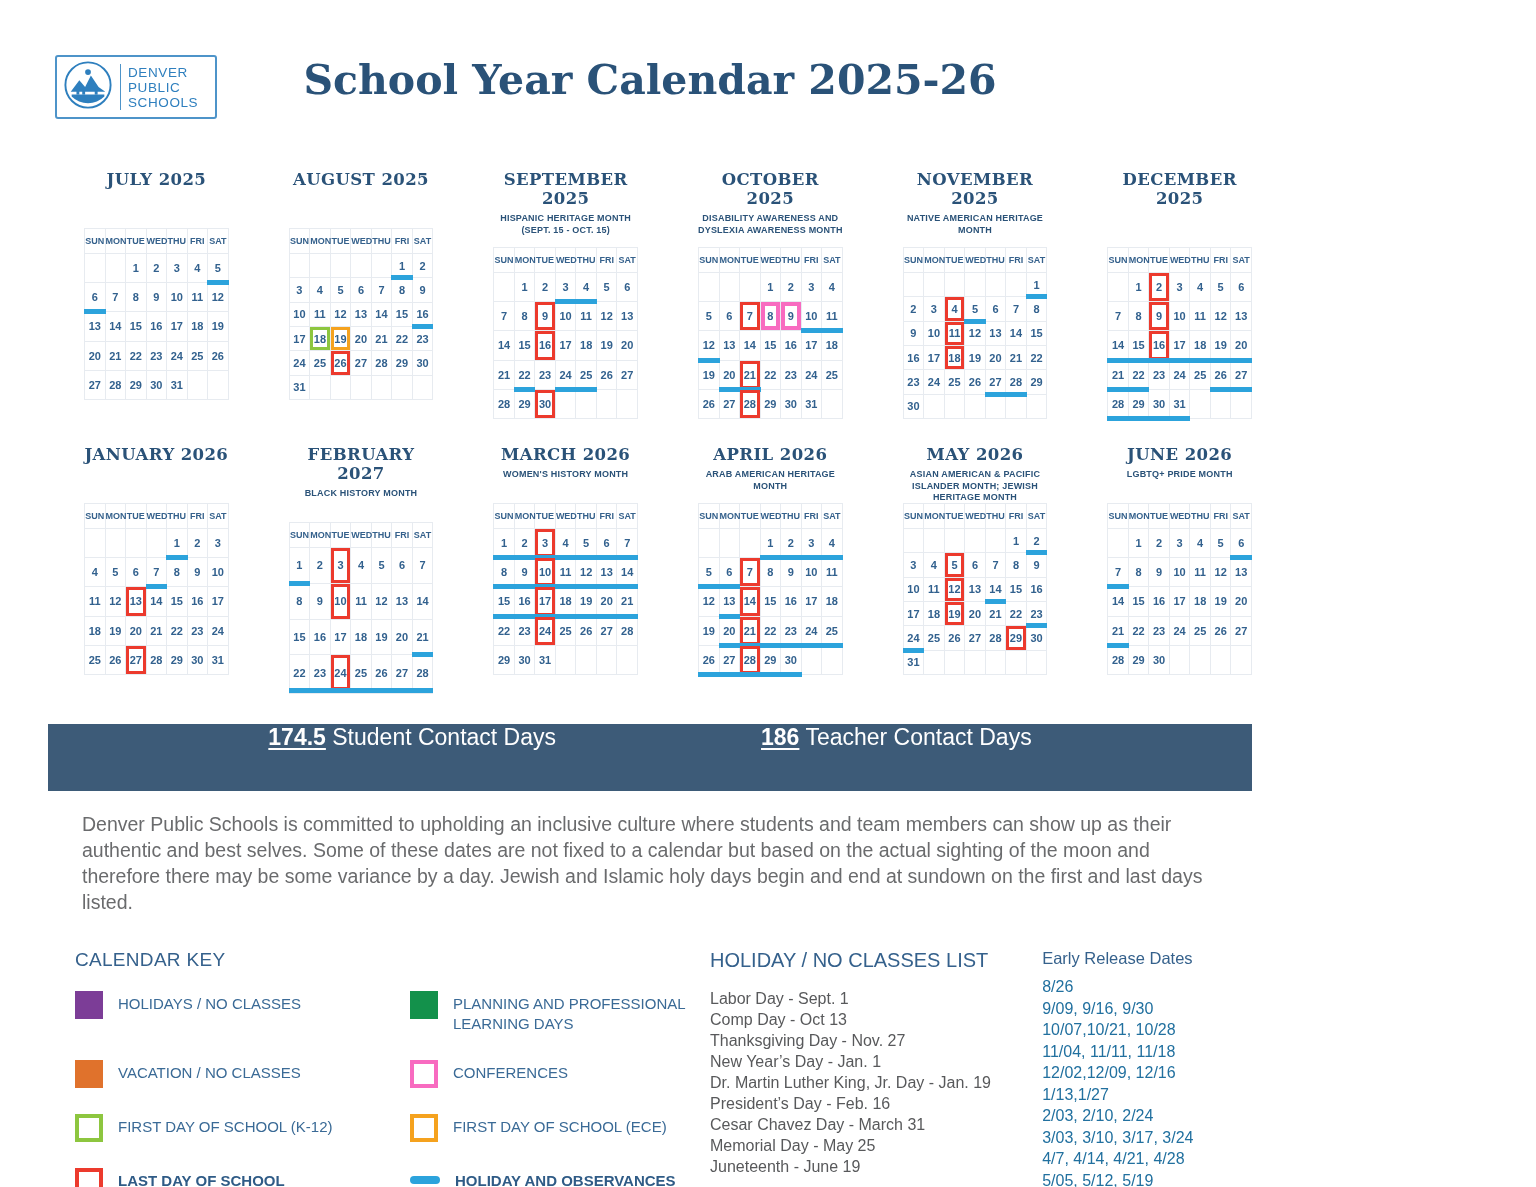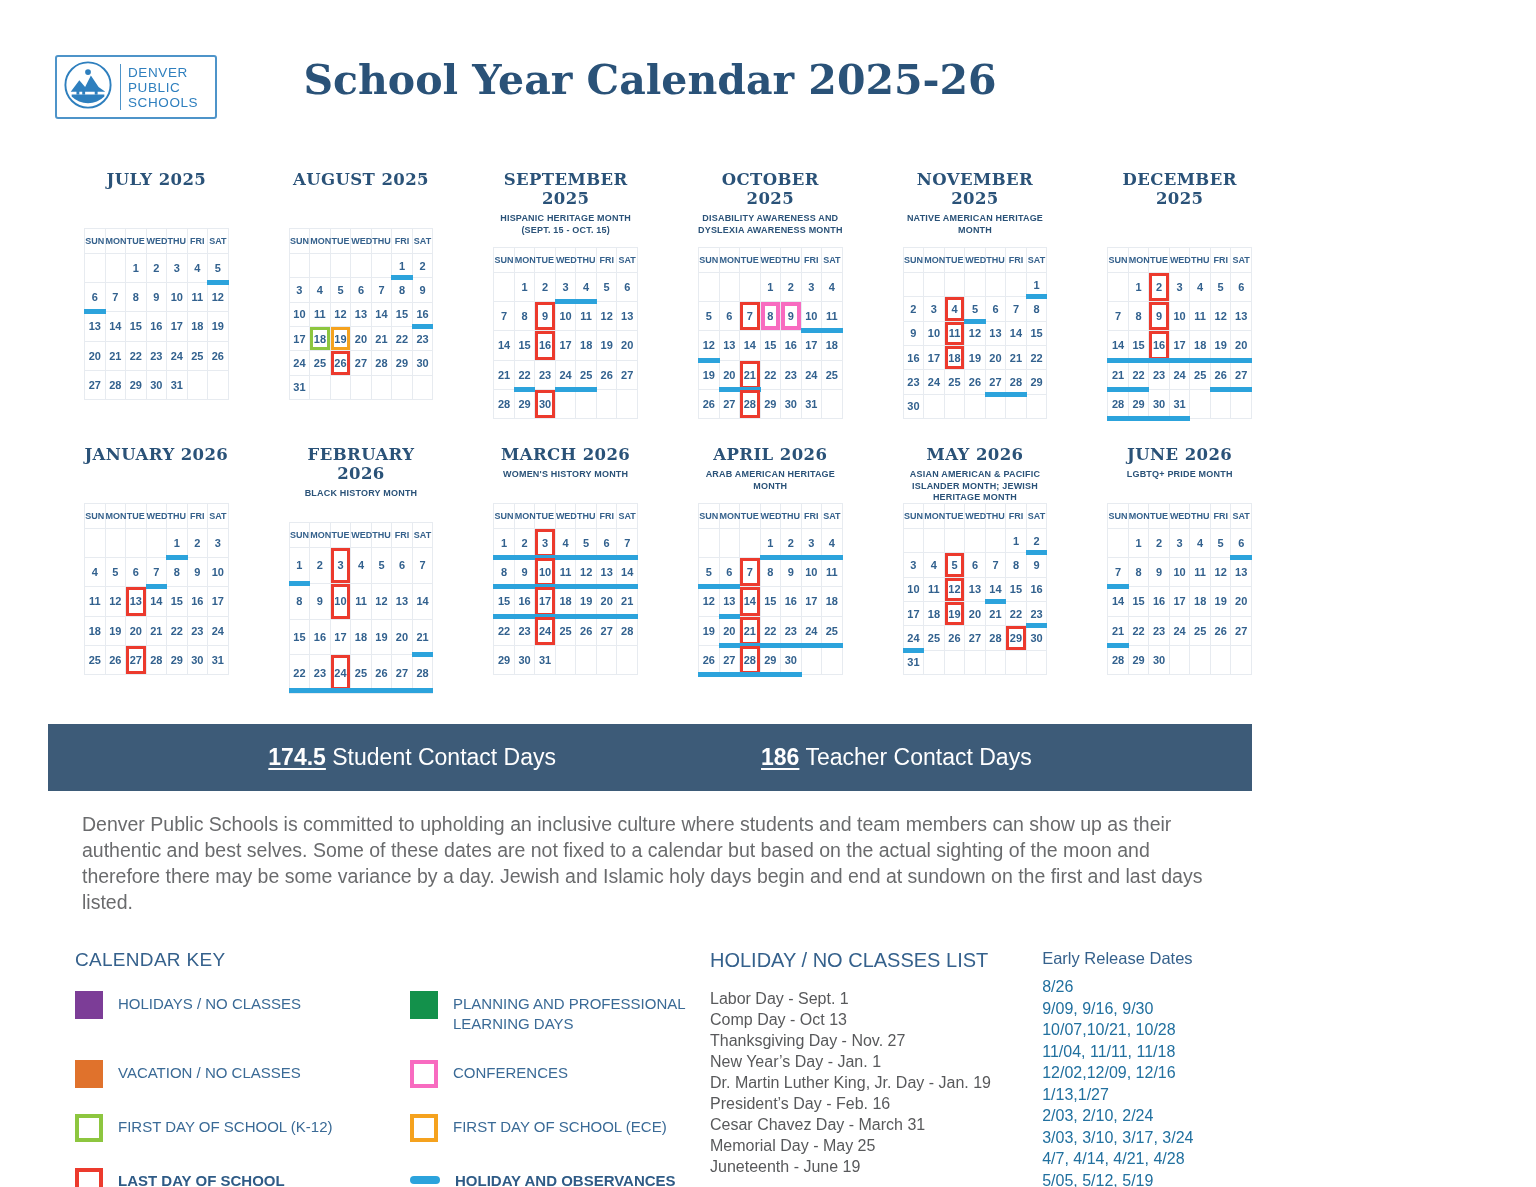--- a/index.html
+++ b/index.html
@@ -30,21 +30,21 @@
   td.magenta{background:var(--comp-magenta,#A81E56);color:#fff;}
   td.muted{color:#9AAFC4;font-weight:400;}
   td.split{background:linear-gradient(#fff 52%,var(--planning-green,#13914B) 52%);color:#32618E;}
   td.er{box-shadow:inset 0 0 0 3px var(--er-red,#EC3A2D);z-index:1;}
   td.conf{box-shadow:inset 0 0 0 4px var(--conf-pink,#F86BC0);z-index:1;}
   td.k12{box-shadow:inset 0 0 0 3px var(--first-k12-green,#8DC63F);z-index:1;}
   td.ece{box-shadow:inset 0 0 0 3px var(--first-ece-orange,#F5A21E);z-index:1;}
   td.ul::after{content:"";position:absolute;left:-1px;right:-1px;bottom:-3px;height:5px;background:var(--accent-blue,#2CA3DC);z-index:3;}
 
   
-  .banner{margin:30px 48px 0 48px;height:67px;background:var(--banner-bg,#3D5B78);display:flex;align-items:center;justify-content:center;gap:205px;}
+  .banner{margin:30px 48px 0 48px;height:67px;background:var(--banner-bg,#3D5B78);display:flex;justify-content:center;gap:205px;}
   .banner .grp{color:#fff;font-size:23px;}
   .banner .val{font-weight:700;text-decoration:underline;text-underline-offset:3px;}
 
   
   .note{margin:20px 80px 0 82px;font-size:19.5px;line-height:26px;color:#6A6B6D;}
 
   
   .bottom{display:flex;margin:34px 0 0 75px;align-items:flex-start;}
   .key{width:635px;}
   .key-title{font-size:19px;color:#35618C;letter-spacing:0.3px;margin-bottom:20px;}
@@ -546,21 +546,21 @@
               <td class="blue er">27</td>
               <td class="blue">28</td>
               <td class="">29</td>
               <td class="blue">30</td>
               <td class="">31</td>
             </tr>
           </tbody>
         </table>
       </div>
       <div class="month">
-        <div class="m-title">FEBRUARY 2026</div>
+        <div class="m-title">FEBRUARY 2027</div>
         <div class="m-sub">BLACK HISTORY MONTH</div>
         <table class="cal">
           <tbody>
             <tr>
               <th>SUN</th>
               <th>MON</th>
               <th>TUE</th>
               <th>WED</th>
               <th>THU</th>
               <th>FRI</th>

